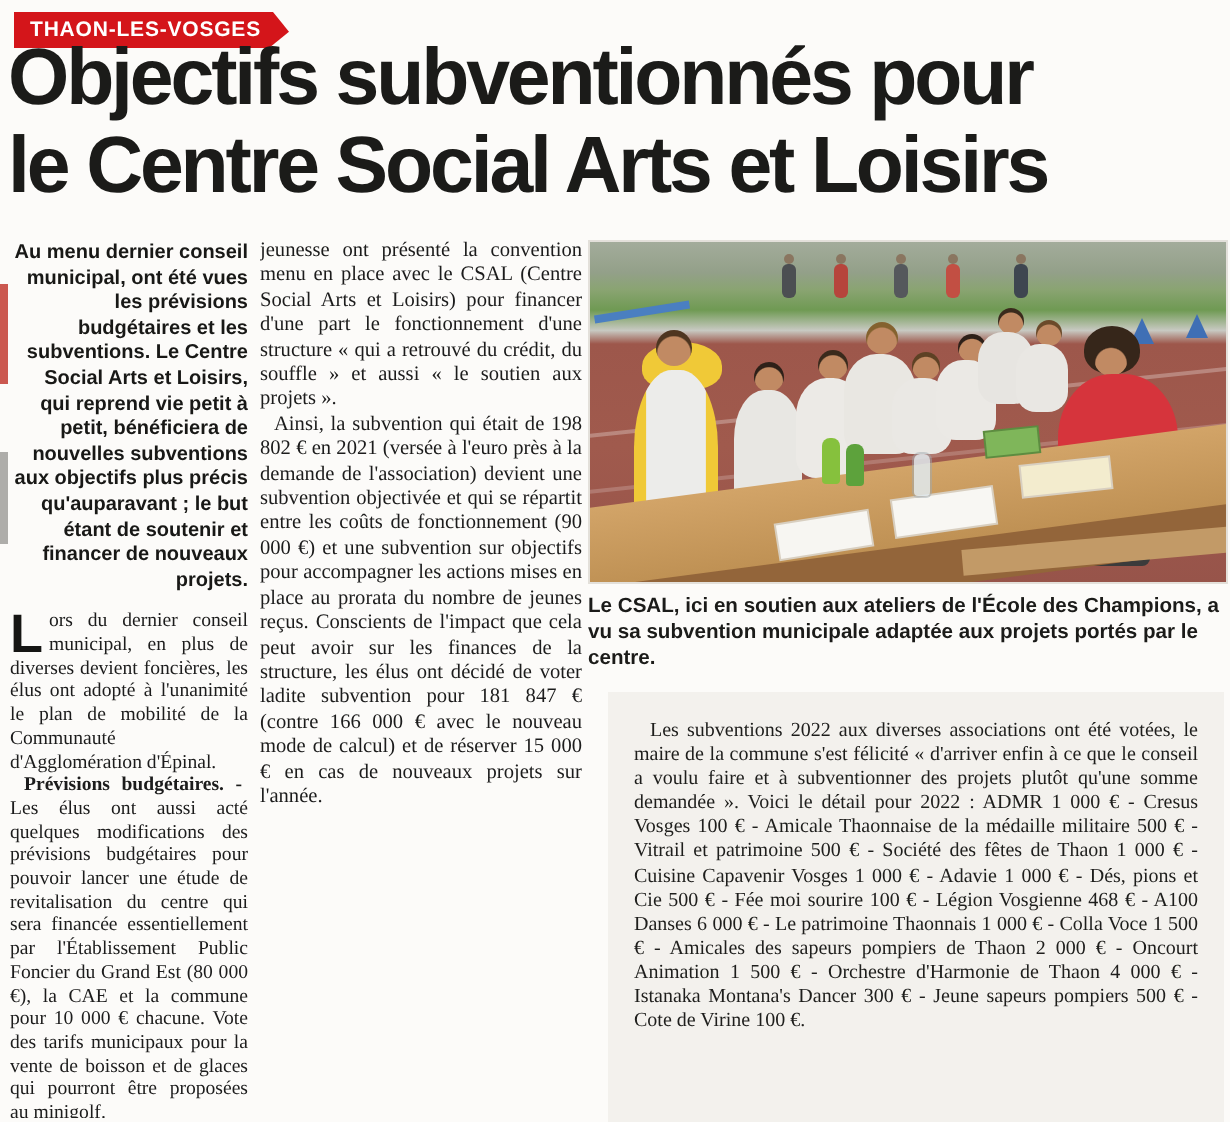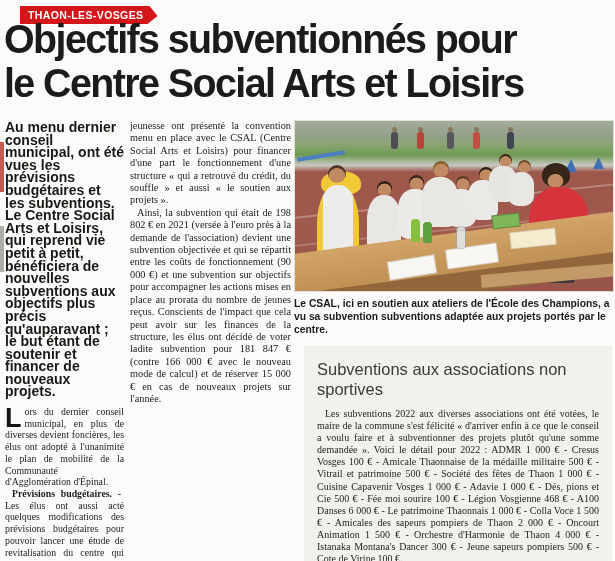--- a/index.html
+++ b/index.html
@@ -4,40 +4,40 @@
 <style>
   :root{
     --accent-red:#d4151a;
     --sidebar-bg:#f3f1ed;
   }
   html,body{margin:0;padding:0;background:#dcdcdc;}
   .page{position:relative;width:615px;height:561px;background:#fcfbf9;overflow:hidden;
         font-family:"Liberation Serif",serif;color:#1c1c1c;}
 
   
-  .kicker{position:absolute;left:20px;top:6px;background:var(--accent-red);color:#fff;
+  .kicker{position:absolute;left:7px;top:6px;background:var(--accent-red);color:#fff;
           font-family:"Liberation Sans",sans-serif;font-weight:700;font-size:10.5px;
           letter-spacing:.4px;padding:3px 14px 3px 8px;
           clip-path:polygon(0 0,calc(100% - 8px) 0,100% 55%,calc(100% - 10px) 100%,0 100%);}
 
   
   .headline{position:absolute;left:4px;top:17px;width:612px;
             font-family:"Liberation Sans",sans-serif;font-weight:700;font-size:40px;
             line-height:44px;letter-spacing:-1.6px;color:#1b1b19;transform:scaleX(.985);
             transform-origin:left top;}
   .hl-line{display:block;white-space:nowrap;}
 
   
   .edge-red{position:absolute;left:0;top:142px;width:4px;height:50px;background:#c23b33;opacity:.85;}
   .edge-gray{position:absolute;left:0;top:226px;width:4px;height:46px;background:#9a9a96;opacity:.8;}
 
   
   .col1{position:absolute;left:5px;top:121px;width:119px;height:438px;overflow:hidden;}
-  .intro{font-family:"Liberation Sans",sans-serif;font-weight:700;font-size:14px;
-         line-height:12.6px;color:#181816;margin:0;}
+  .intro{font-family:"Liberation Sans",sans-serif;font-weight:700;font-size:10px;
+         line-height:12.6px;color:#181816;margin:0;text-align:right;}
   .body-text{font-size:9.8px;line-height:11.7px;text-align:justify;margin:0;}
   .col1 .first-body{margin-top:8px;}
   .body-text p{margin:0;}
   .body-text p + p{text-indent:7px;}
   .dropcap{float:left;font-family:"Liberation Sans",sans-serif;font-weight:700;
            font-size:27px;line-height:22px;padding:1px 3px 0 0;color:#151513;}
   .lead-in{font-weight:700;margin-right:3px;}
   .col2{position:absolute;left:130px;top:120px;width:161px;height:426px;overflow:hidden;
         font-size:10.3px;line-height:12.4px;text-align:justify;}
   .col2 p{margin:0;}
@@ -158,21 +158,20 @@
       <div class="ph" style="left:152px;top:126px;width:50px;height:18px;background:#f8f7f3;transform:rotate(-8deg);box-shadow:0 0 0 1px #d8cfc0;"></div>
       <div class="ph" style="left:216px;top:110px;width:44px;height:15px;background:#f3ecce;transform:rotate(-6deg);box-shadow:0 0 0 1px #d8cfc0;"></div>
       <div class="ph" style="left:198px;top:94px;width:26px;height:12px;background:#7fb65a;transform:rotate(-6deg);box-shadow:0 0 0 1px #5d8c40;"></div>
       <div class="ph" style="left:116px;top:98px;width:9px;height:23px;background:#86c13d;border-radius:4px 4px 2px 2px;"></div>
       <div class="ph" style="left:128px;top:101px;width:9px;height:21px;background:#5da23c;border-radius:4px 4px 2px 2px;"></div>
       <div class="ph" style="left:162px;top:106px;width:8px;height:21px;background:rgba(225,234,238,.85);border-radius:3px 3px 2px 2px;box-shadow:0 0 0 1px rgba(160,170,175,.5);"></div>
 
       <div class="ph" style="left:186px;top:148px;width:136px;height:13px;background:#c29a67;transform:rotate(-5deg);"></div>
     </div>
 
-    <div class="caption">Le CSAL, ici en soutien aux ateliers de l'École des Champions, a vu sa subvention subventions adaptée aux projets portés par le centre.</div>
+    <div class="caption">Le CSAL, ici en soutien aux ateliers de l'École des Champions, a vu sa subvention municipale adaptée aux projets portés par le centre.</div>
 
     <div class="sidebar">
-      <h2 class="sidebar-heading">Subventions aux associations non sportives</h2>
       <p class="sidebar-body">Les subventions 2022 aux diverses associations ont été votées, le maire de la commune s'est félicité « d'arriver enfin à ce que le conseil a voulu faire et à subventionner des projets plutôt qu'une somme demandée ». Voici le détail pour 2022 : ADMR 1 000 € - Cresus Vosges 100 € - Amicale Thaonnaise de la médaille militaire 500 € - Vitrail et patrimoine 500 € - Société des fêtes de Thaon 1 000 € - Cuisine Capavenir Vosges 1 000 € - Adavie 1 000 € - Dés, pions et Cie 500 € - Fée moi sourire 100 € - Légion Vosgienne 468 € - A100 Danses 6 000 € - Le patrimoine Thaonnais 1 000 € - Colla Voce 1 500 € - Amicales des sapeurs pompiers de Thaon 2 000 € - Oncourt Animation 1 500 € - Orchestre d'Harmonie de Thaon 4 000 € - Istanaka Montana's Dancer 300 € - Jeune sapeurs pompiers 500 € - Cote de Virine 100 €.</p>
     </div>
   </div>
 
 </div>
 
 </body></html>

